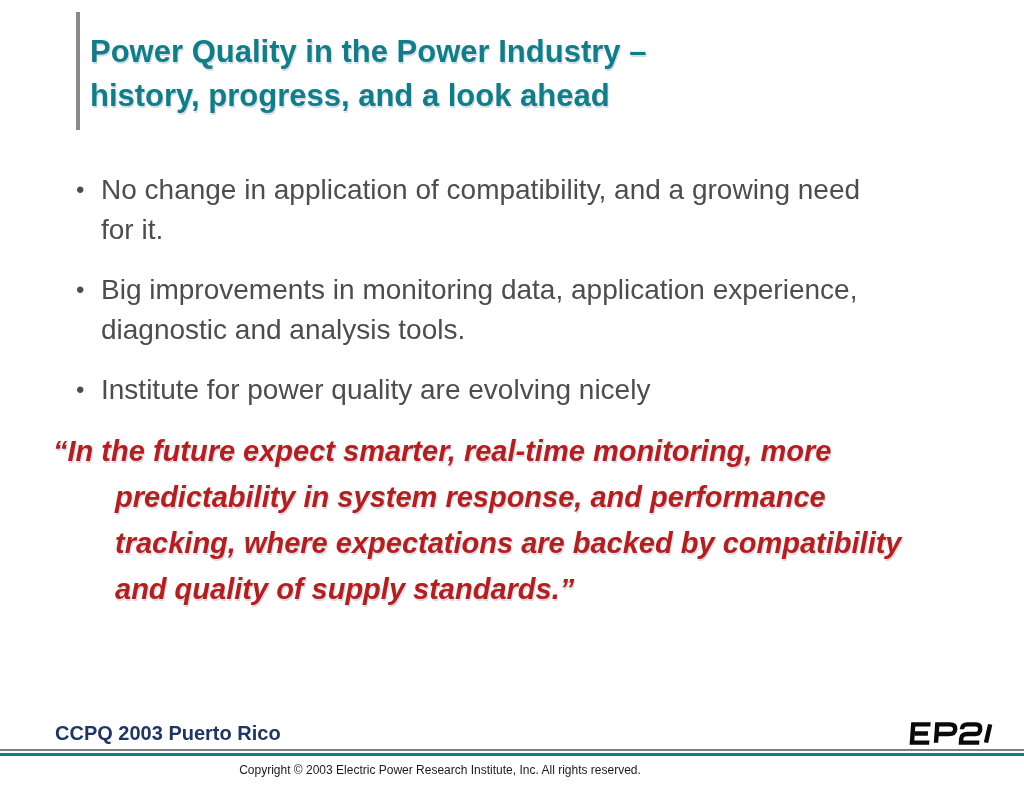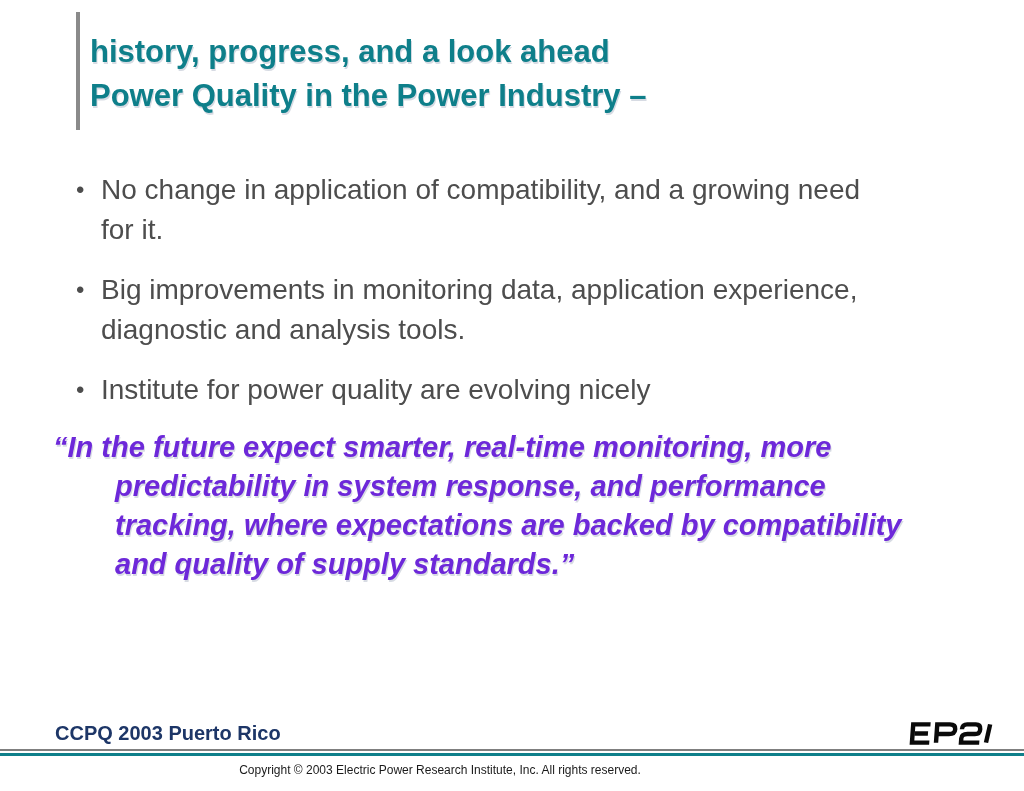--- a/index.html
+++ b/index.html
@@ -53,25 +53,25 @@
     color: #4d4d4d;
   }
   .bullet-text { flex: 1; max-width: 775px; }
   .quote-block {
     position: absolute;
     left: 53px;
     top: 428px;
     width: 868px;
     padding-left: 62px;
     text-indent: -62px;
-    color: #6d28d9;
+    color: #b91c1c;
     font-size: 29px;
     font-weight: bold;
     font-style: italic;
-    line-height: 39px;
+    line-height: 46px;
     text-shadow: 1px 2px 0 rgba(31,56,100,0.18);
   }
   .footer-event {
     position: absolute;
     left: 28px;
     top: 722px;
     color: #1d3667;
     font-size: 20px;
     font-weight: bold;
     margin-left: 27px;
@@ -110,22 +110,22 @@
   }
 </style>
 </head>
 <body>
 
 <div class="slide">
 
   <div class="accent-bar"></div>
 
   <div class="title-block">
+    <span>Power Quality in the Power Industry –</span>
     <span>history, progress, and a look ahead</span>
-    <span>Power Quality in the Power Industry –</span>
   </div>
 
   <ul class="bullet-list">
     <li class="bullet-item">
       <span class="bullet-marker">•</span>
       <span class="bullet-text">No change in application of compatibility, and a growing need for it.</span>
     </li>
     <li class="bullet-item">
       <span class="bullet-marker">•</span>
       <span class="bullet-text">Big improvements in monitoring data, application experience, diagnostic and analysis tools.</span>

